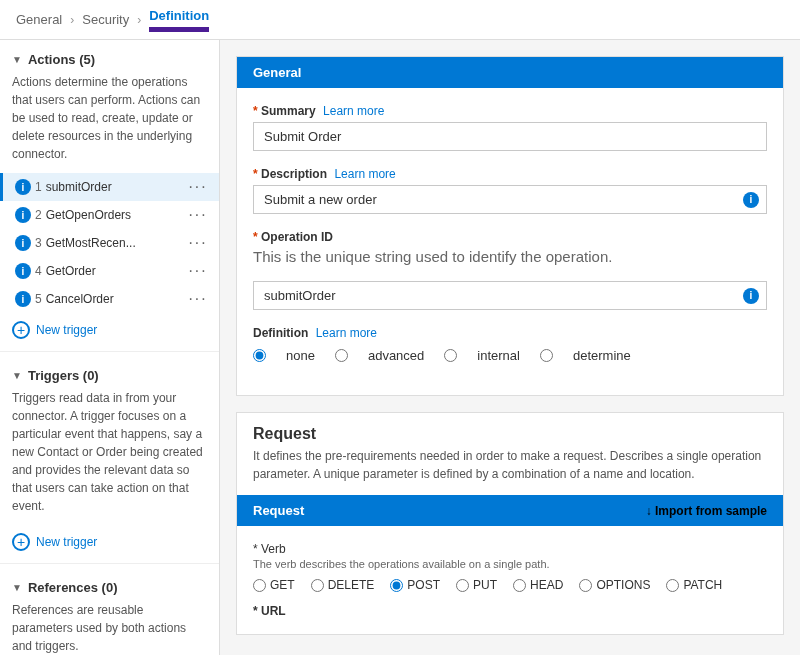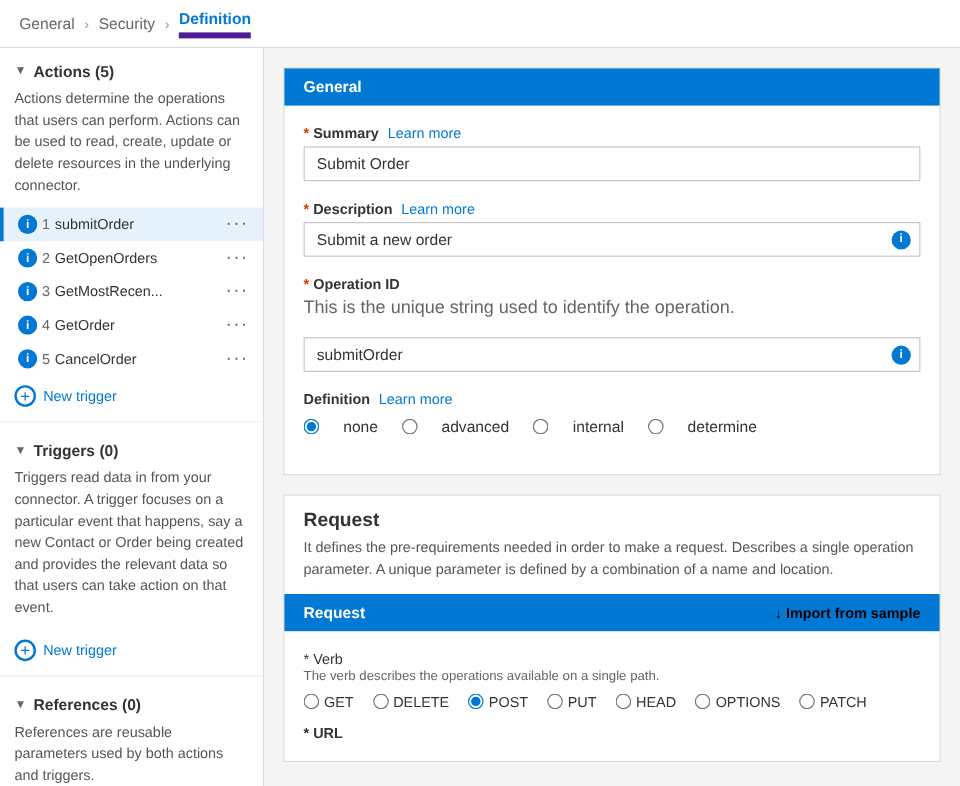--- a/index.html
+++ b/index.html
@@ -83,21 +83,21 @@
     .request-header {
       display: flex; align-items: center; justify-content: space-between;
       background: #0078d4; color: #fff; padding: 8px 16px; font-weight: 600; font-size: 13px;
     }
     .import-link { font-size: 12px; color: #000000; cursor: pointer; display: flex; align-items: center; gap: 4px; }
 
     .request-body { padding: 16px; }
     .verb-label { font-size: 12px; font-weight: 400; margin-bottom: 2px; }
     .verb-hint { font-size: 11px; color: #666; margin-bottom: 8px; }
     .verb-options { display: flex; align-items: center; gap: 16px; flex-wrap: wrap; }
-    .verb-option { display: flex; align-items: flex-start; gap: 4px; cursor: pointer; font-size: 12px; }
+    .verb-option { display: flex; align-items: center; gap: 4px; cursor: pointer; font-size: 12px; }
     .verb-option input[type="radio"] { accent-color: #0078d4; }
 
     .url-label { font-size: 12px; font-weight: 700; margin-top: 12px; }
   </style>
 </head>
 <body>
 
 <div class="top-breadcrumb">
   <span class="breadcrumb-item">General</span>
   <span class="breadcrumb-sep">›</span>

